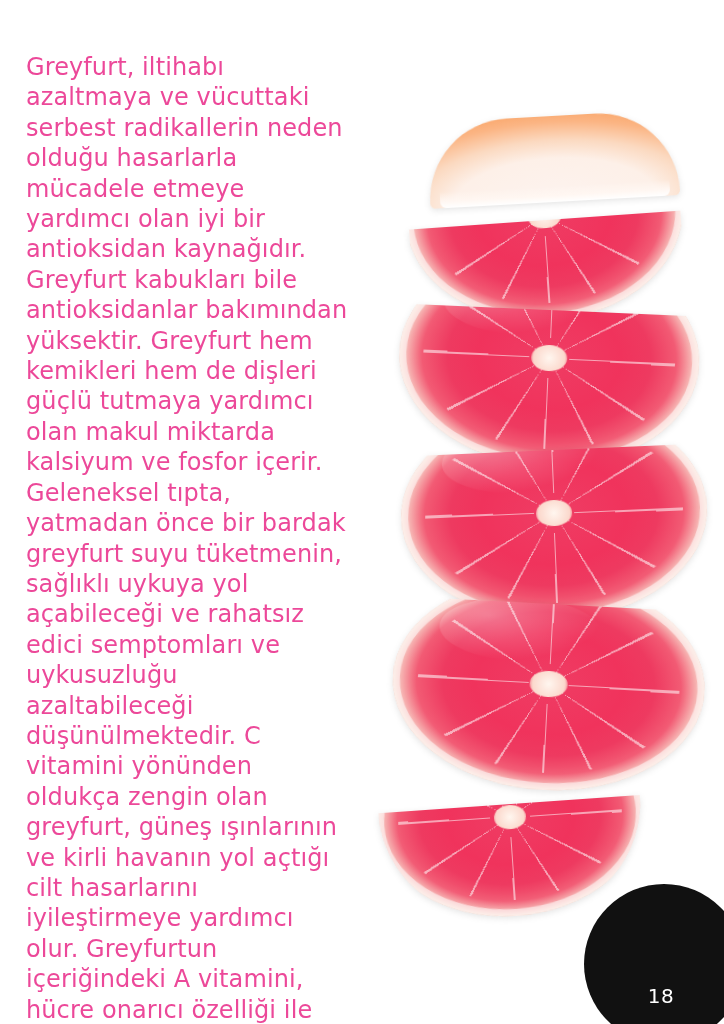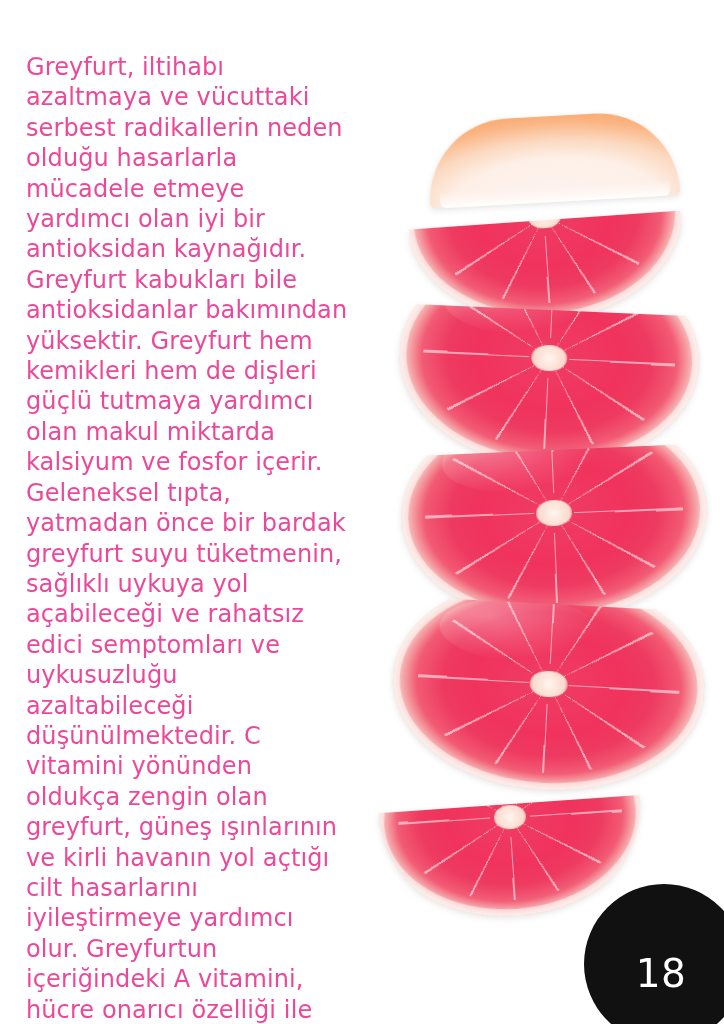--- a/index.html
+++ b/index.html
@@ -220,26 +220,26 @@
     right: -20px;
     bottom: -20px;
     width: 160px;
     height: 160px;
     background: #111111;
     border-radius: 50%;
   }
   .page-number {
     position: absolute;
     right: 28px;
-    bottom: 28px;
+    bottom: 16px;
     width: 70px;
     text-align: center;
     color: #ffffff;
     font-family: "DejaVu Sans", sans-serif;
-    font-size: 39px;
+    font-size: 20px;
     font-weight: 400;
     letter-spacing: 0.5px;
   }
 </style>
 </head>
 <body>
 
 <div class="page">
 
   <div class="text-column">

